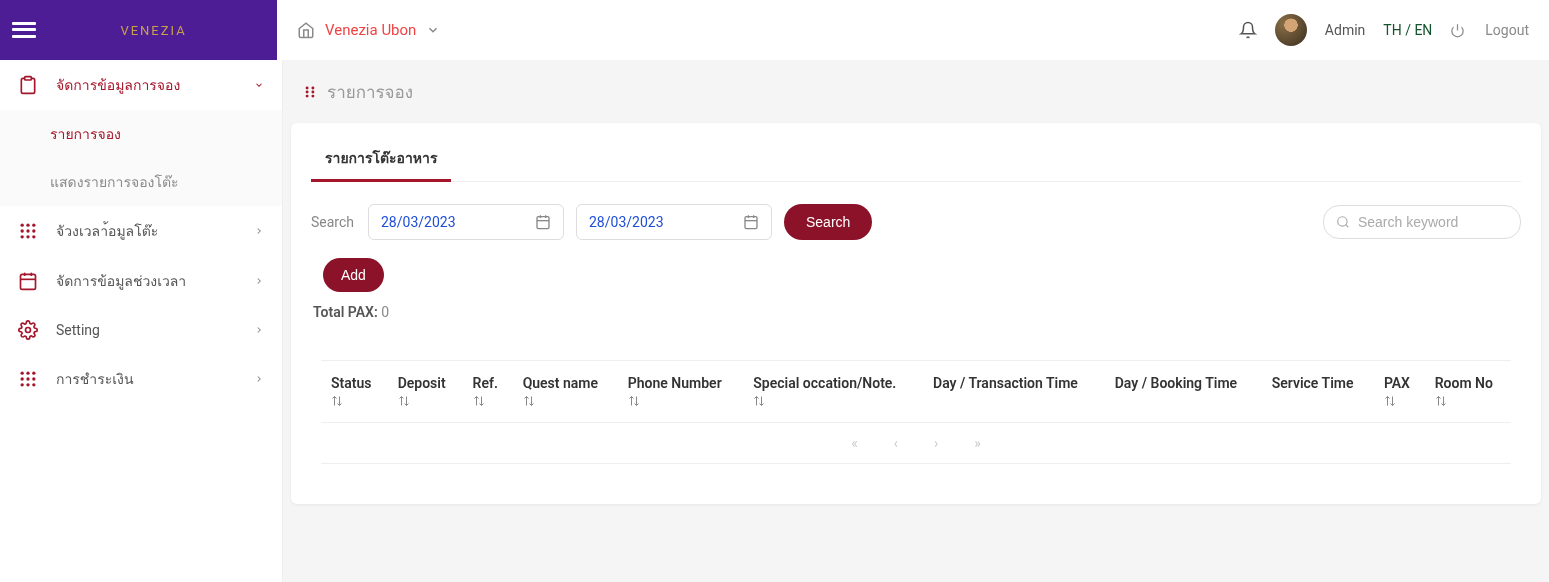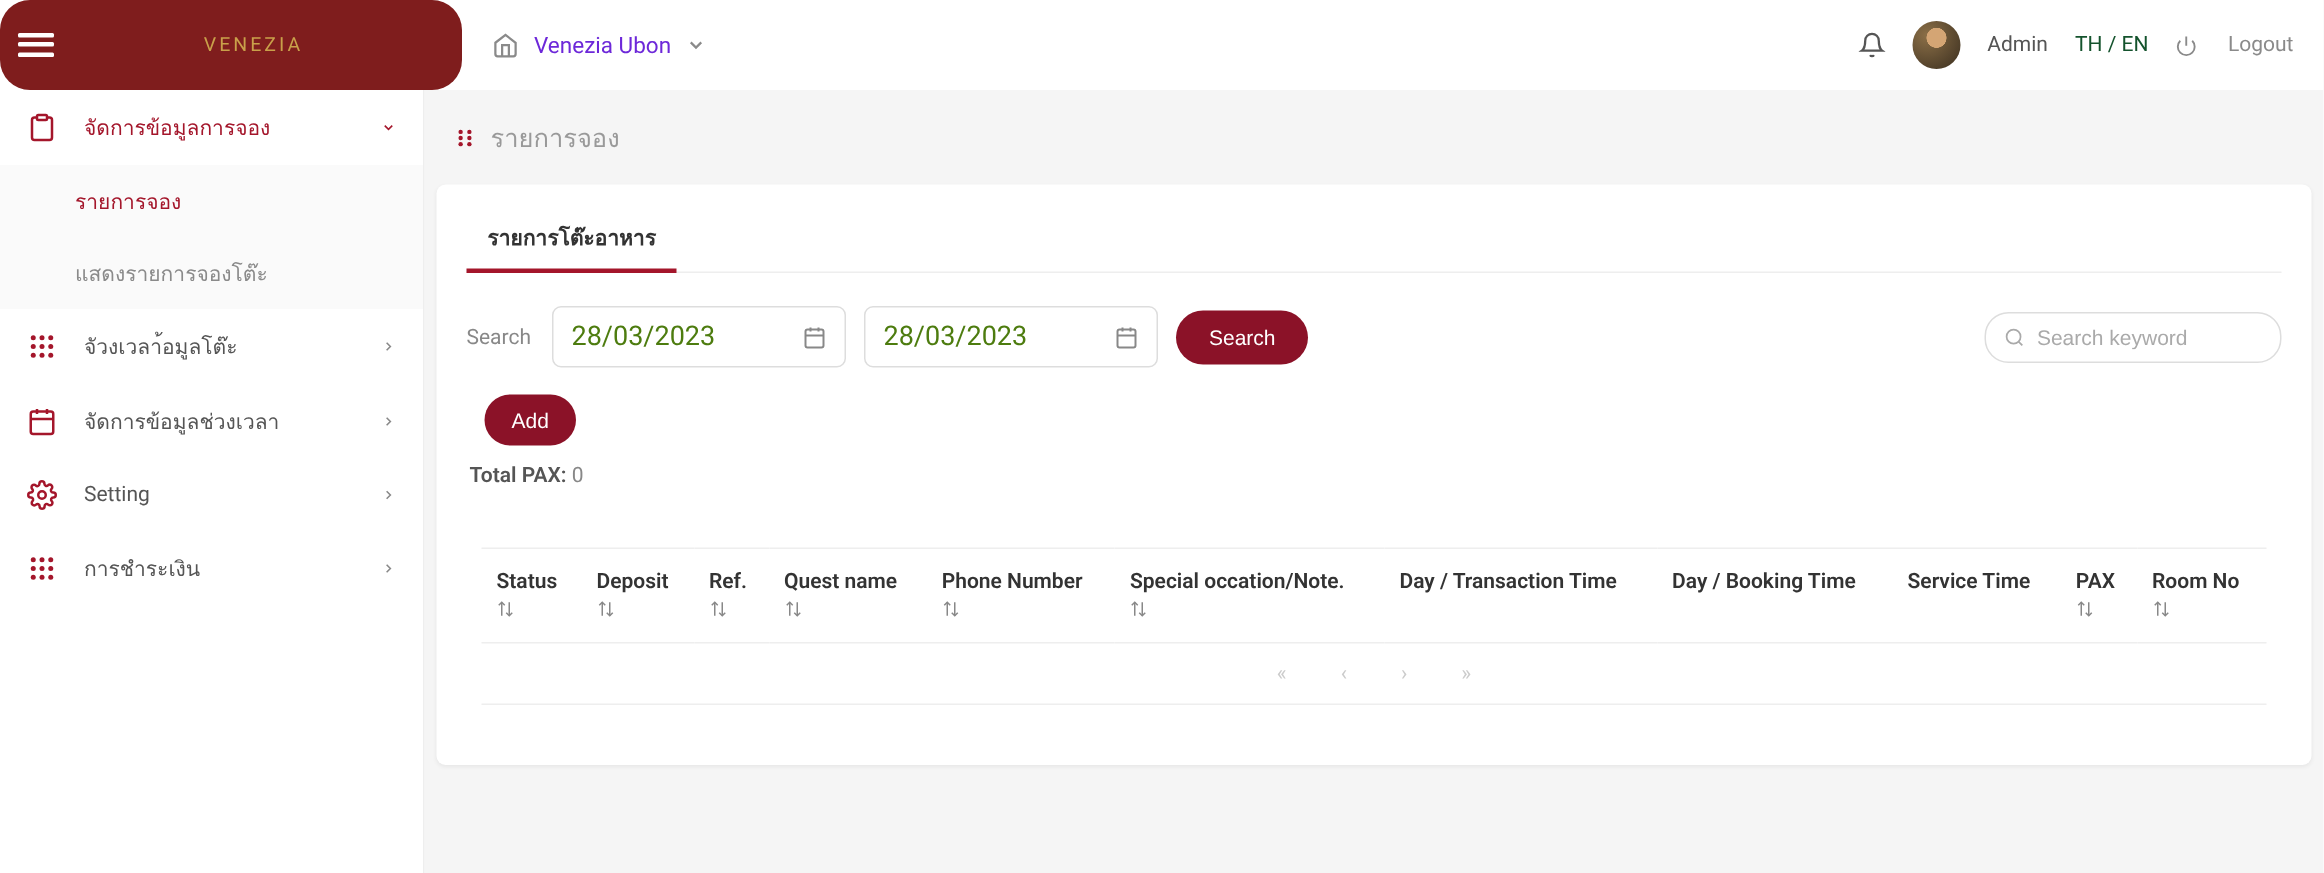--- a/index.html
+++ b/index.html
@@ -15,27 +15,26 @@
     
     .header {
       height: 60px;
       background: #fff;
       display: flex;
       align-items: center;
       position: relative;
       z-index: 5;
     }
     .logo-area {
-      width: 308px;
+      width: 277px;
       height: 60px;
-      background: #7f1d1d;
+      background: #4c1d95;
       display: flex;
       align-items: center;
       padding-left: 12px;
-      border-radius: 20px;
     }
     .hamburger {
       width: 24px;
       height: 20px;
       cursor: pointer;
       display: flex;
       flex-direction: column;
       justify-content: space-around;
       margin-right: 14px;
     }
@@ -70,21 +69,21 @@
       flex: 1;
       display: flex;
       align-items: center;
       padding: 0 20px;
       justify-content: space-between;
     }
     .location {
       display: flex;
       align-items: center;
       gap: 10px;
-      color: #6d28d9;
+      color: #ef4444;
       cursor: pointer;
     }
     .location-text {
       font-size: 15px;
     }
     .header-tools {
       display: flex;
       align-items: center;
       gap: 18px;
     }
@@ -230,22 +229,22 @@
       align-items: center;
       justify-content: space-between;
       border: 1px solid #ddd;
       border-radius: 6px;
       padding: 9px 12px;
       width: 196px;
       background: #fff;
       cursor: pointer;
     }
     .date-input span {
-      color: #4d7c0f;
-      font-size: 18px;
+      color: #1d4ed8;
+      font-size: 14px;
     }
     .btn {
       background: #8b1228;
       color: #fff;
       border: none;
       border-radius: 20px;
       padding: 10px 22px;
       font-size: 14px;
       cursor: pointer;
     }

